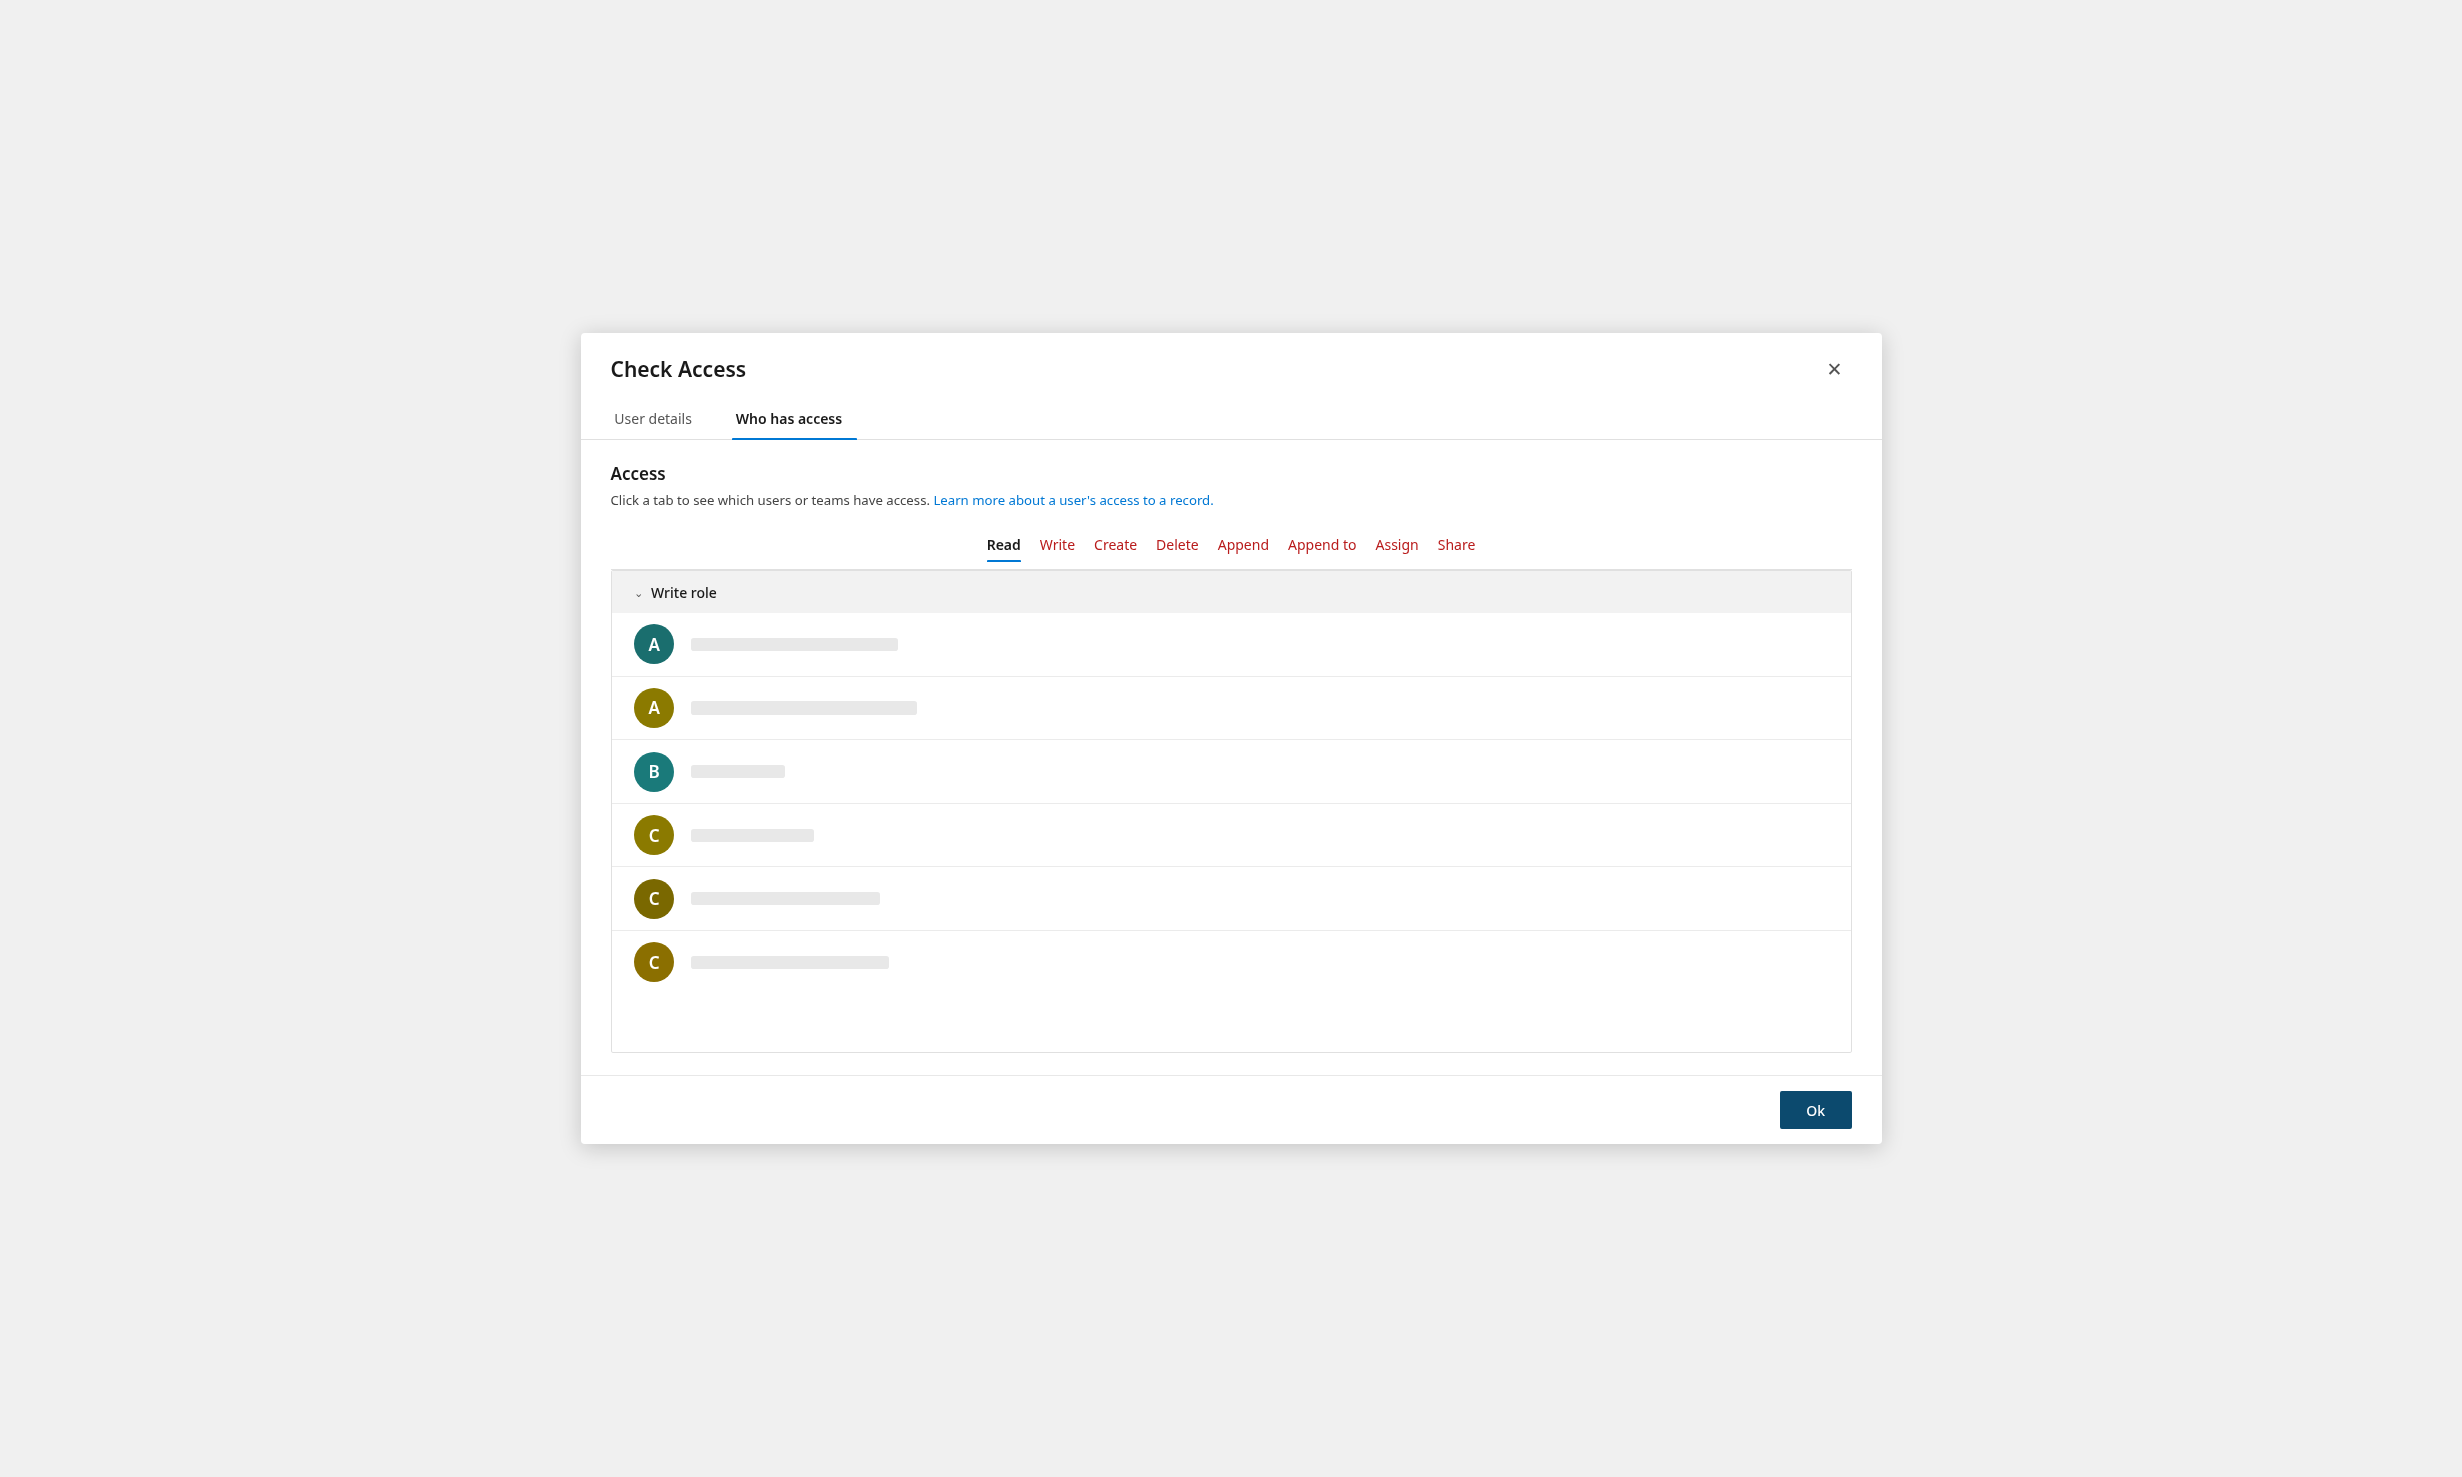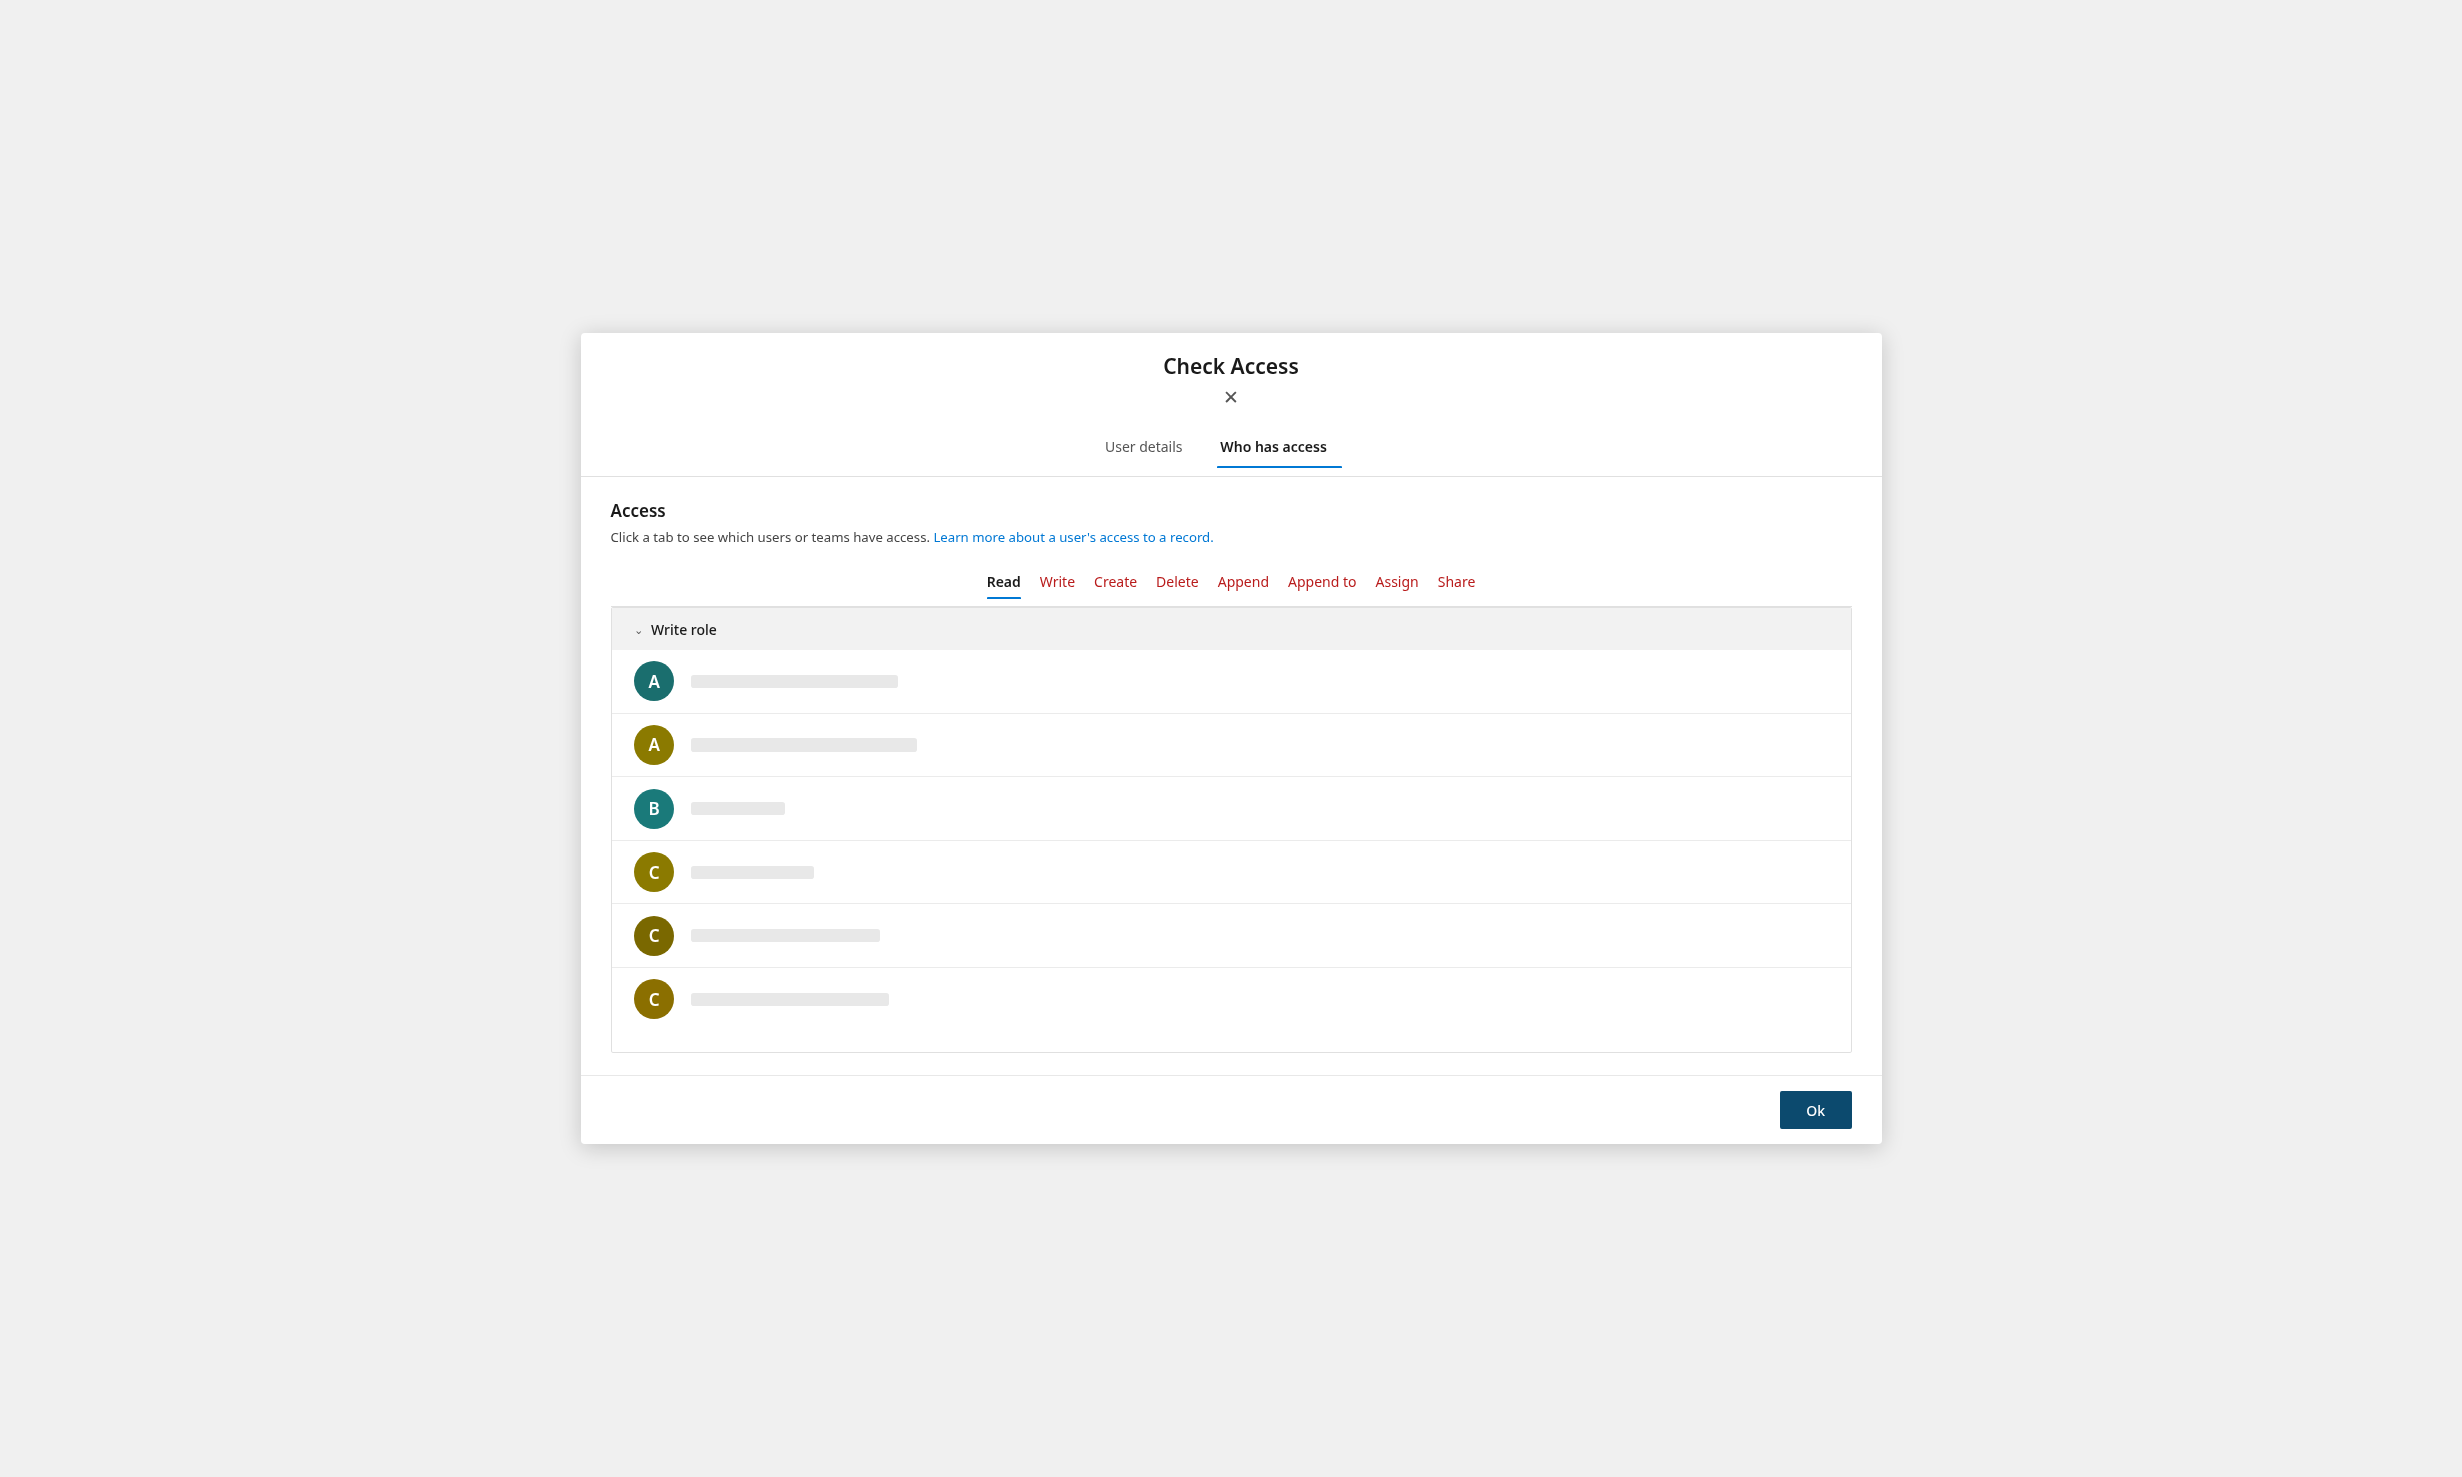--- a/index.html
+++ b/index.html
@@ -26,21 +26,20 @@
       display: flex;
       flex-direction: column;
       position: relative;
     }
 
     .dialog-header {
       display: flex;
       align-items: center;
       justify-content: space-between;
       padding: 19px 30px 0 30px;
-      flex-direction: column;
     }
 
     .dialog-title {
       font-size: 21px;
       font-weight: 600;
       color: #1a1a1a;
     }
 
     .close-btn {
       background: none;
@@ -51,24 +50,23 @@
       display: flex;
       align-items: center;
       justify-content: center;
       width: 34px;
       height: 34px;
       border-radius: 1.9px;
     }
 
     .tabs-row {
       display: flex;
-      padding: 15px 30px 9px 30px;
+      padding: 15px 30px 0 30px;
       border-bottom: 0.9px solid #e0e0e0;
-      gap: 0;
-      justify-content: center;
+      gap: 6px;
     }
 
     .tab {
       padding: 7.5px 15px 11.3px 3.8px;
       font-size: 14px;
       color: #555;
       cursor: pointer;
       position: relative;
       margin-right: 19px;
       background: none;

